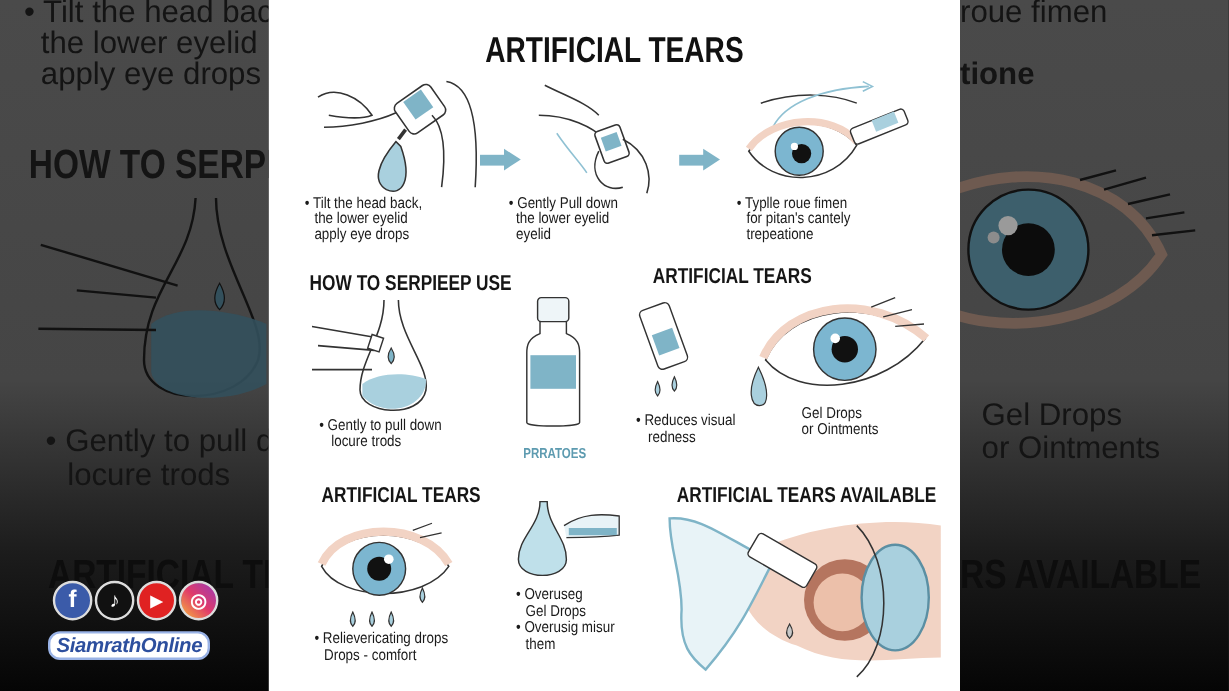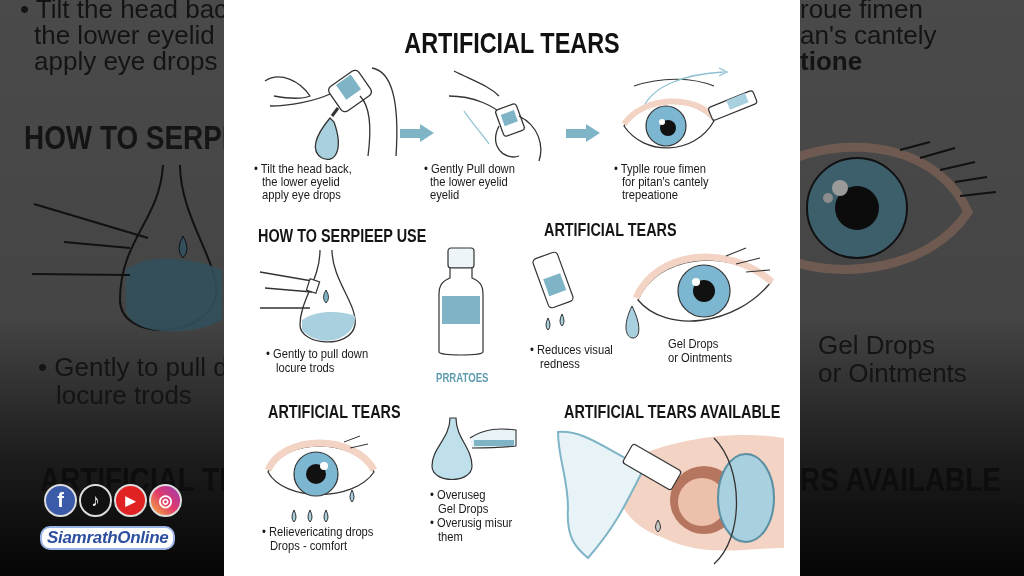--- a/index.html
+++ b/index.html
@@ -51,21 +51,20 @@
     <line x1="32" y1="114" x2="130" y2="115" stroke="#111" stroke-width="2"></line>
     <path d="M183 76 q8 14 0 22 q-8 -8 0 -22z" fill="#33505c" stroke="#111"></path>
   </svg>
   <div class="txt big" style="left:38px;top:354px;">• Gently to pull do</div>
   <div class="txt big" style="left:56px;top:382px;">locure trods</div>
   <div class="txt head" style="left:40px;top:462px;color:#0d0d0d;">ARTIFICIAL TEA</div>
 </div>
 
 <div class="bg right">
   <div class="txt big" style="left:0;top:-4px;">roue fimen</div>
-  <div class="txt big" style="left:0;top:22px;">an's cantely</div>
   <div class="txt big" style="left:0;top:48px;font-weight:bold;">tione</div>
   <svg width="224" height="160" style="left:0;top:140px;">
     <path d="M-10 20 C60 -8 140 10 168 72 C130 130 40 140 -10 120" fill="none" stroke="#6e5a50" stroke-width="9"></path>
     <circle cx="57" cy="68" r="50" fill="#3d5f6c" stroke="#111" stroke-width="2"></circle>
     <circle cx="57" cy="68" r="22" fill="#0c0c0c"></circle>
     <circle cx="40" cy="48" r="8" fill="#9a9a9a"></circle>
     <circle cx="28" cy="58" r="5" fill="#8c8c8c"></circle>
     <path d="M100 10 l30 -8 M120 18 l35 -10 M140 30 l35 -8 M155 42 l32 -5 M160 56 l36 -4" stroke="#111" stroke-width="2"></path>
   </svg>
   <div class="txt big" style="left:18px;top:332px;">Gel Drops</div>

